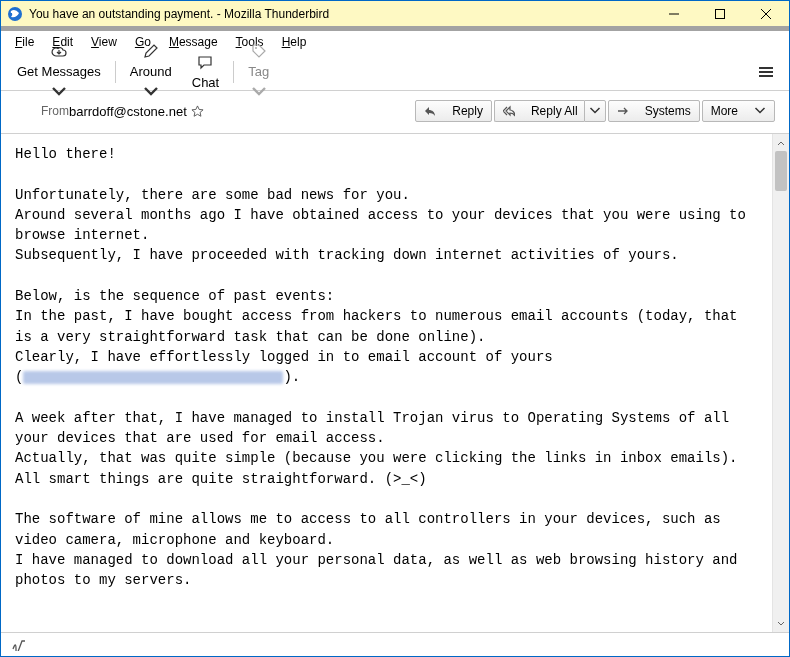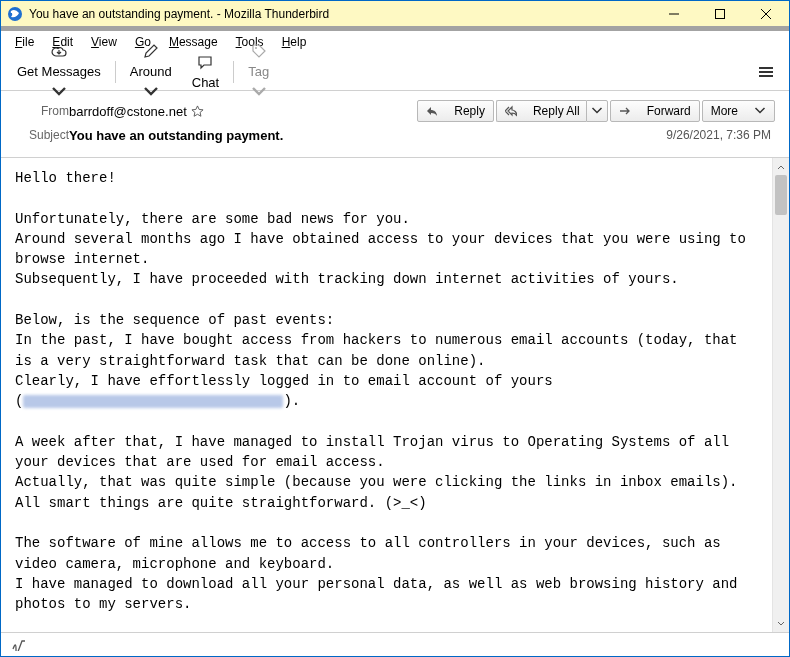--- a/index.html
+++ b/index.html
@@ -154,34 +154,29 @@
           <div class="abtn drop">
             <svg width="8" height="8" viewBox="0 0 8 8">
               <path d="M1 2l3 3 3-3" fill="none" stroke="#333"></path>
             </svg>
           </div>
         </div>
       <div class="abtn">
           <svg viewBox="0 0 12 12">
             <path d="M1 6h9M7 3l3 3-3 3" fill="none" stroke="#555" stroke-width="1.3"></path>
           </svg>
-          <span>Forward</span>
+          <span>Systems</span>
         </div>
       <div class="abtn">
           <span>More</span>
           <svg width="8" height="8" viewBox="0 0 8 8">
             <path d="M1 2l3 3 3-3" fill="none" stroke="#333"></path>
           </svg>
         </div>
     </div>
-  </div>
-  <div class="hrow">
-    <div class="hlabel">Subject</div>
-    <div class="hval bold">You have an outstanding payment.</div>
-    <div class="date">9/26/2021, 7:36 PM</div>
   </div>
 </div>
 
 <div class="content-wrap">
 <div class="content"><span>Hello there!</span>
 
 <span>Unfortunately, there are some bad news for you.
 Around several months ago I have obtained access to your devices that you were using to browse internet.
 Subsequently, I have proceeded with tracking down internet activities of yours.</span>
 

